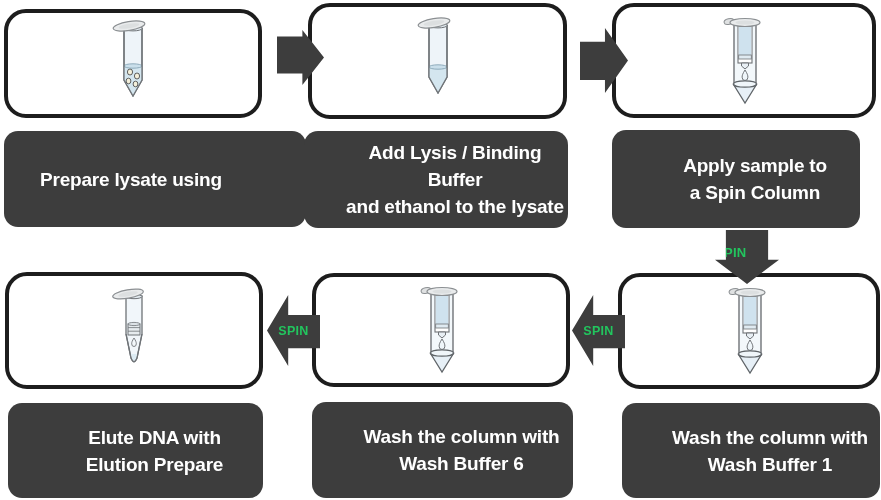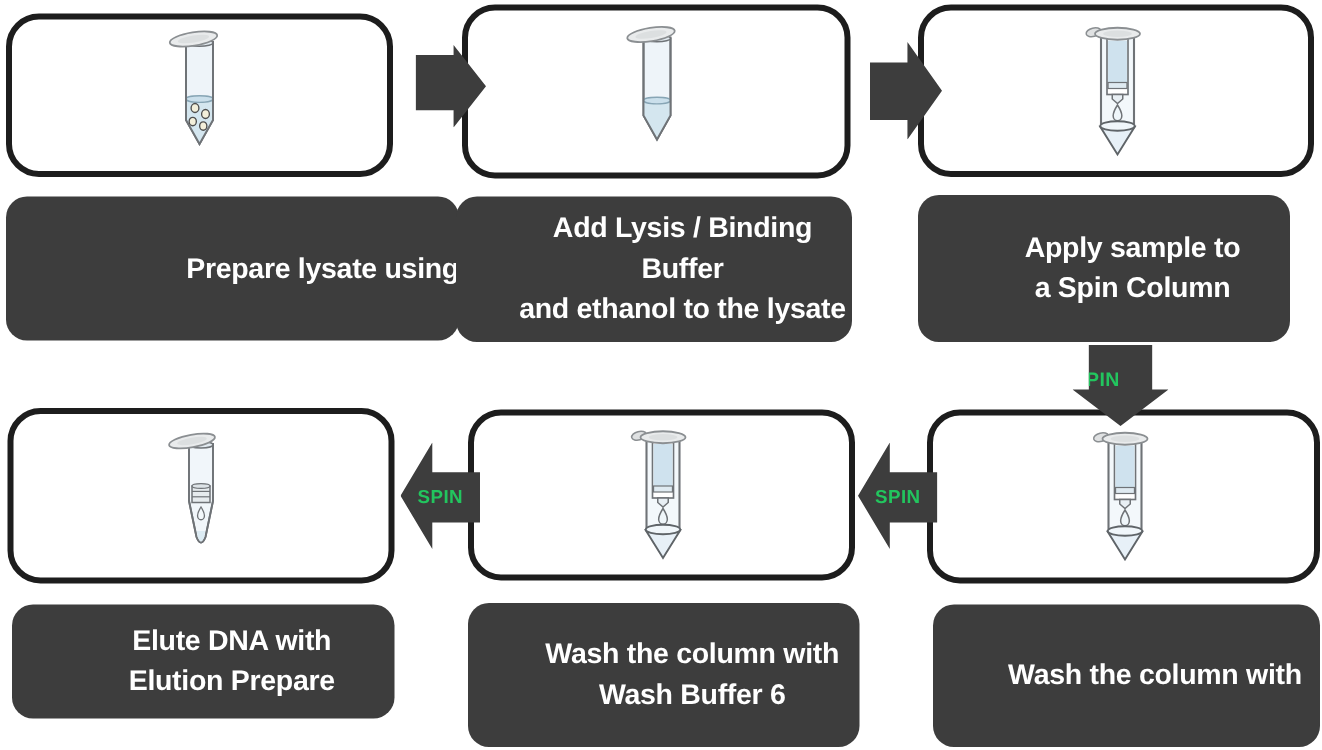--- a/index.html
+++ b/index.html
@@ -115,21 +115,21 @@
       <path d="M27 54 C24.7 57.6 24.1 59.4 24.1 61.2 A2.9 3.3 0 0 0 29.9 61.2 C29.9 59.4 29.3 57.6 27 54 Z" fill="#eff6fa" stroke="#6f7377" stroke-width="1"></path>
       <ellipse cx="27" cy="68" rx="11.5" ry="3.2" fill="#f0f6fa" stroke="#5f6468" stroke-width="1.3"></ellipse>
       <g transform="rotate(-14 11 5.5)">
         <ellipse cx="11" cy="5.5" rx="5" ry="2.8" fill="#dfe1e2" stroke="#8b8f92" stroke-width="1"></ellipse>
       </g>
       <ellipse cx="27" cy="6.5" rx="15" ry="4" fill="#e9ebec" stroke="#8b8f92" stroke-width="1.2"></ellipse>
       <ellipse cx="27" cy="6.5" rx="9.5" ry="2.1" fill="#dcdfe0"></ellipse>
     </svg>
   </div>
 
-  <div class="label-box left-align" style="left:4px; top:131px; width:302px; height:96px;align-items:flex-end;">
+  <div class="label-box left-align" style="left:4px; top:131px; width:302px; height:96px;">
     <span>Prepare lysate using</span>
   </div>
   <div class="label-box" style="left:304px; top:131px; width:264px; height:97px;">
     <span>Add Lysis / Binding Buffer</span>
     <span>and ethanol to the lysate</span>
   </div>
   <div class="label-box" style="left:612px; top:130px; width:248px; height:98px;">
     <span>Apply sample to</span>
     <span>a Spin Column</span>
   </div>
@@ -187,26 +187,27 @@
       <path d="M26 50 C24.2 52.8 23.7 54.2 23.7 55.8 A2.3 2.7 0 0 0 28.3 55.8 C28.3 54.2 27.8 52.8 26 50 Z" fill="#f3f8fb" stroke="#6f7377" stroke-width="0.9"></path>
       <g transform="rotate(-10 20 6)">
         <ellipse cx="20" cy="6" rx="15.5" ry="4.2" fill="#e9ebec" stroke="#8b8f92" stroke-width="1.2"></ellipse>
         <ellipse cx="20" cy="6" rx="10" ry="2.2" fill="#dcdfe0"></ellipse>
       </g>
     </svg>
   </div>
 
   <div class="label-box" style="left:622px; top:403px; width:258px; height:95px;">
     <span>Wash the column with</span>
+    <span>Wash Buffer 1</span>
   </div>
   <div class="label-box" style="left:312px; top:402px; width:261px; height:96px;">
     <span>Wash the column with</span>
     <span>Wash Buffer 6</span>
   </div>
-  <div class="label-box" style="left:8px; top:403px; width:255px; height:76px;">
+  <div class="label-box" style="left:8px; top:403px; width:255px; height:95px;">
     <span>Elute DNA with</span>
     <span>Elution Prepare</span>
   </div>
 
   <div class="arrow arrow-right-1" style="left:277px; top:30px; width:47px; height:55px;"></div>
   <div class="arrow arrow-right-2" style="left:580px; top:28px; width:48px; height:65px;"></div>
 
   <div class="arrow arrow-down" style="left:715px; top:230px; width:64px; height:54px;">
     <span class="spin-text">SPIN</span>
   </div>

